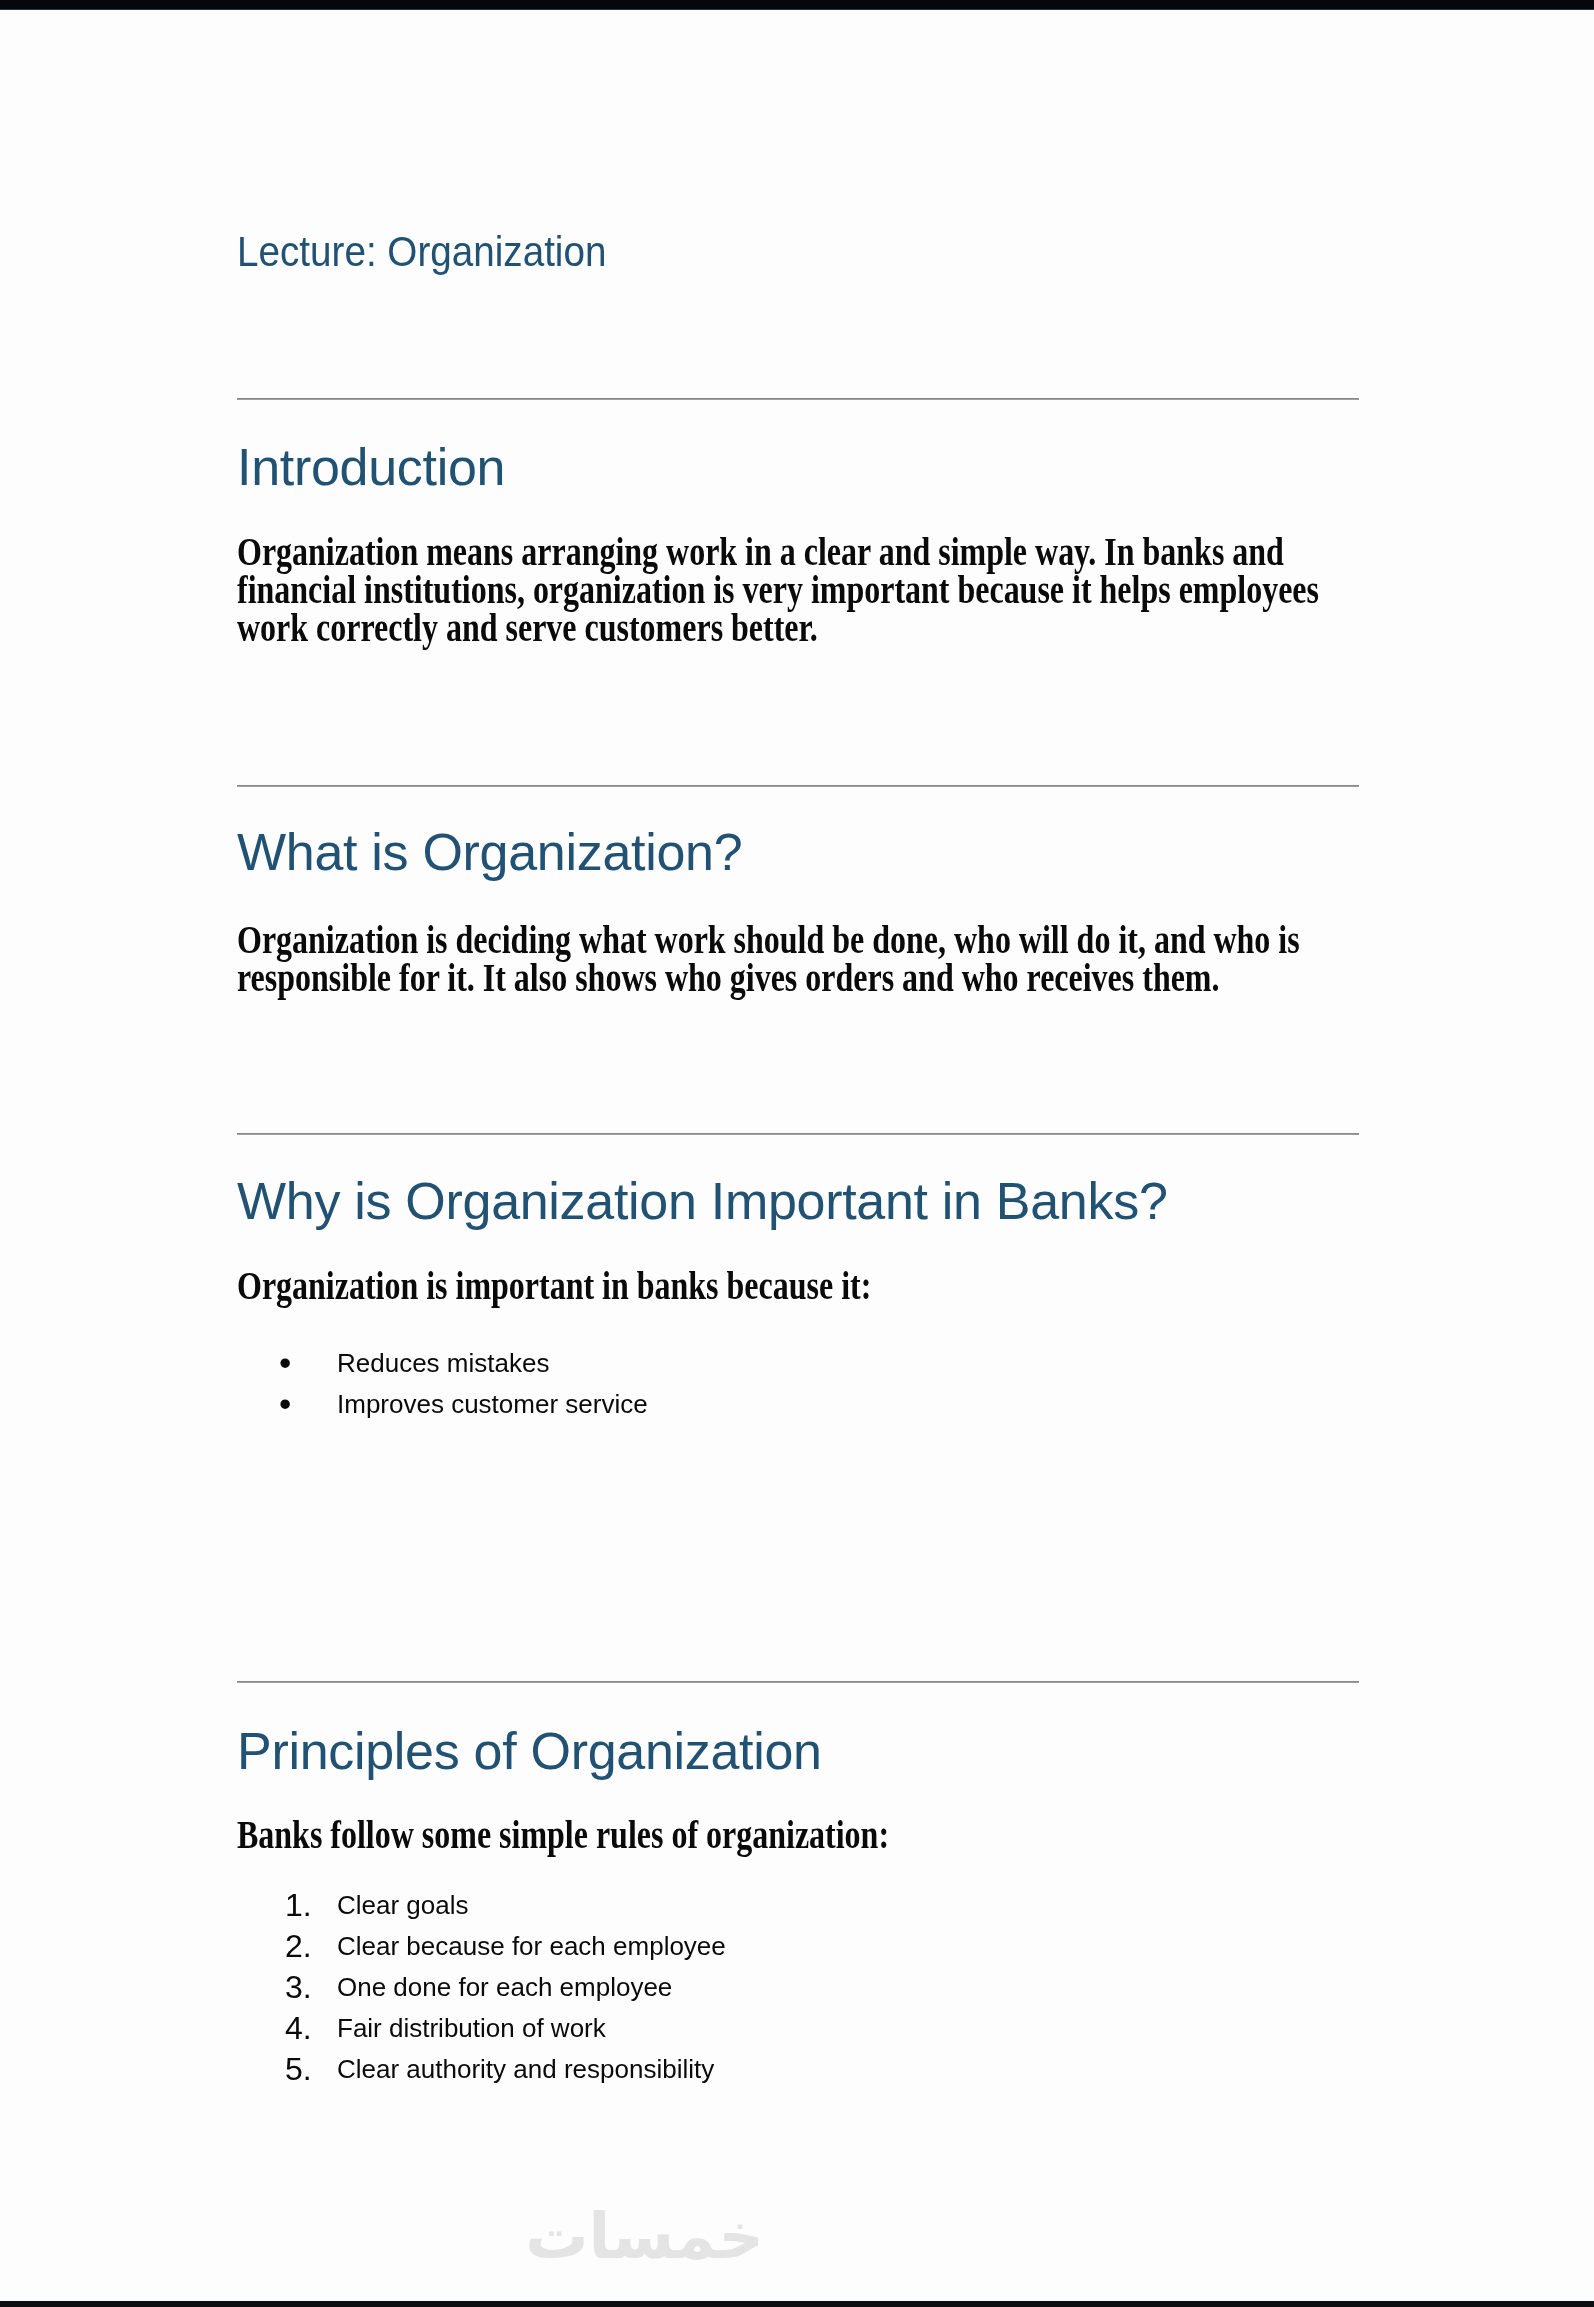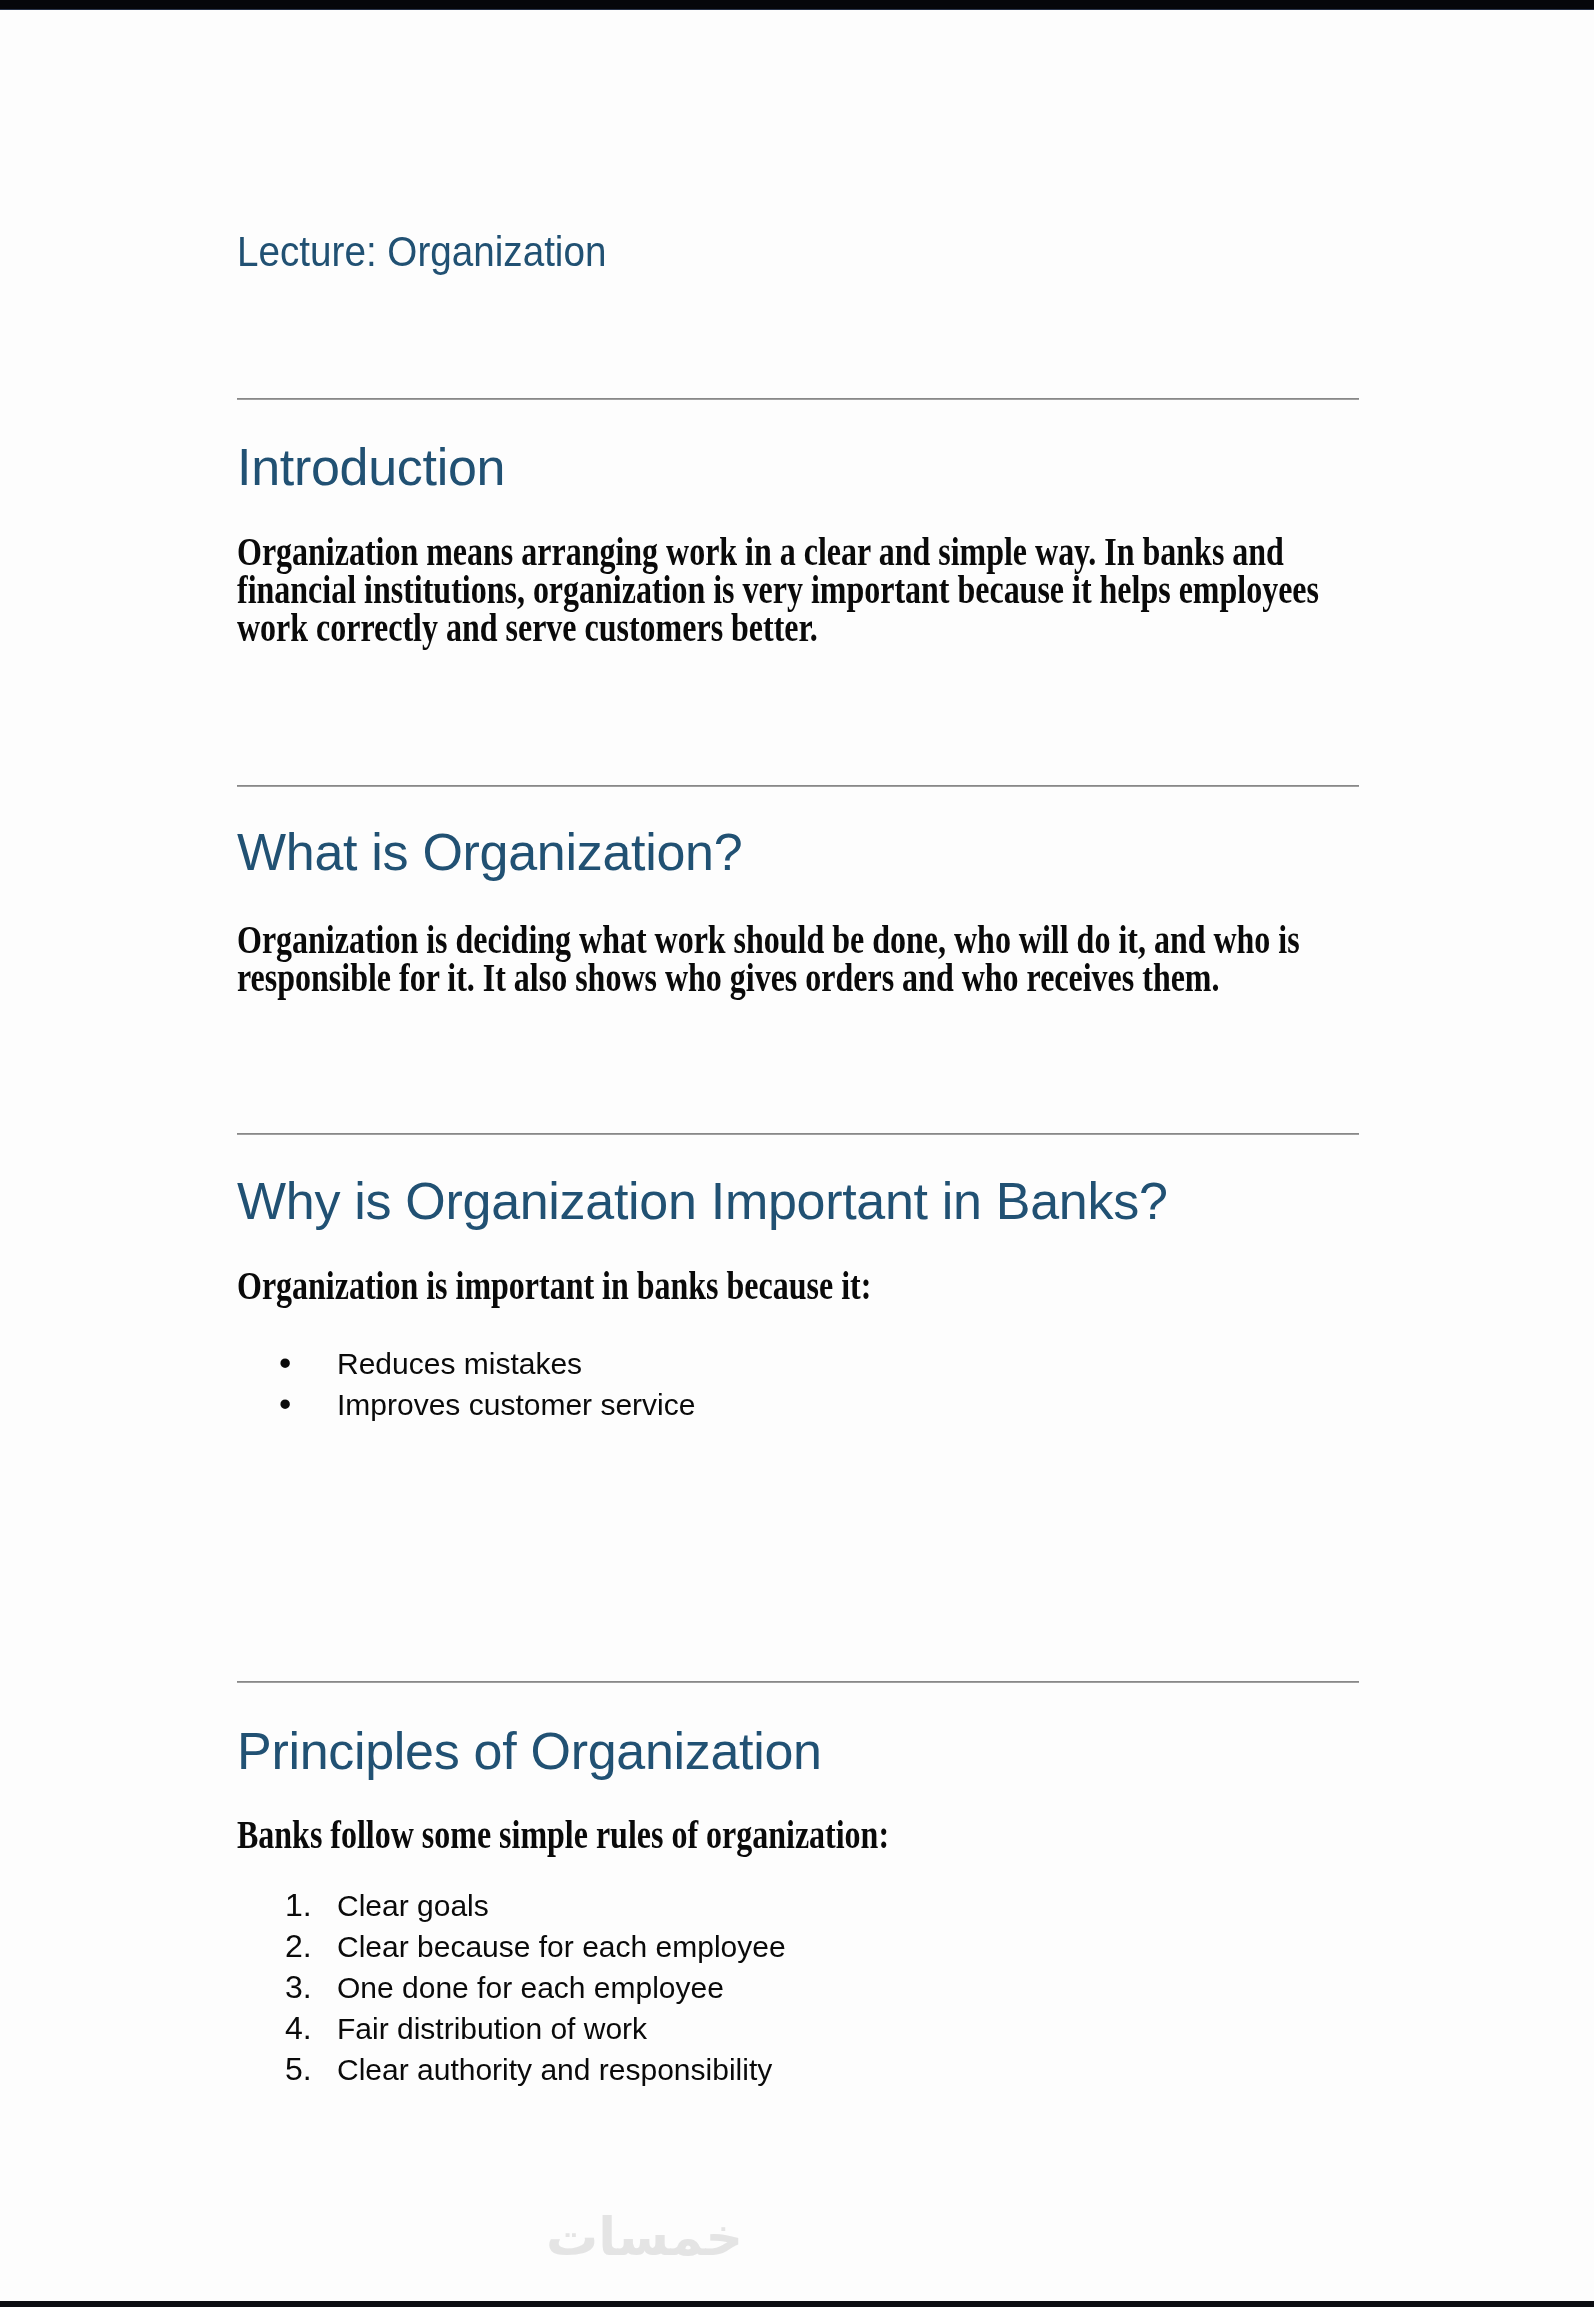--- a/index.html
+++ b/index.html
@@ -43,39 +43,39 @@
     transform:scaleX(0.78);transform-origin:0 0;
     white-space:nowrap;
   }
   .body-para .pline{display:block;}
   ul.doc-list,ol.doc-list{
     position:absolute;left:237px;width:1122px;margin:0;padding:0;
     list-style:none;counter-reset:item;
   }
   .doc-list li{
     position:relative;height:41px;line-height:41px;
-    padding-left:100px;font-size:30px;
+    padding-left:100px;font-size:26px;
     color:var(--body-color,#0a0a0a);white-space:nowrap;
   }
   ul.doc-list li::before{
     content:"\2022";
     position:absolute;left:42px;top:-1.1px;
     font-size:35px;color:var(--body-color,#0a0a0a);
   }
   ol.doc-list li::before{
     counter-increment:item;
     content:counter(item) ".";
     position:absolute;left:48px;top:0;
     font-size:32px;color:var(--body-color,#0a0a0a);
   }
   .watermark{
     position:absolute;left:0;top:2209px;width:1289px;
     text-align:center;
     font-family:"DejaVu Sans",sans-serif;
-    font-size:52px;line-height:56px;font-weight:700;
+    font-size:63px;line-height:56px;font-weight:700;
     color:var(--watermark-color,#e4e4e4);
   }
 </style>
 </head>
 <body>
 
 <div class="top-bar"></div>
 
 <div class="doc-title">Lecture: Organization</div>
 

